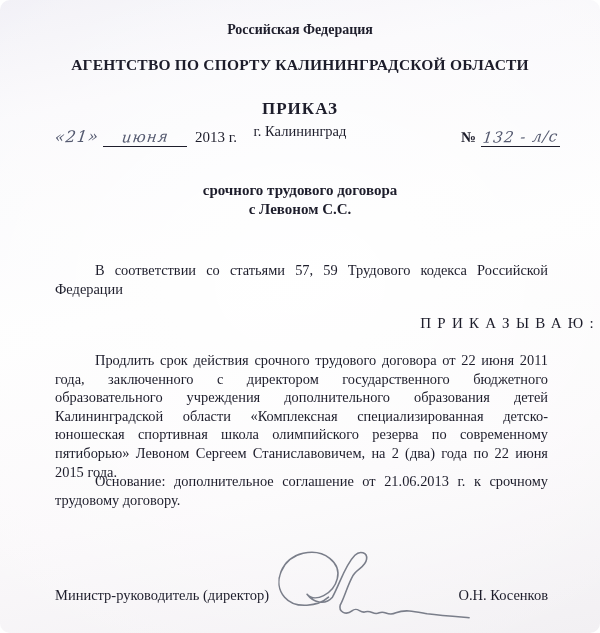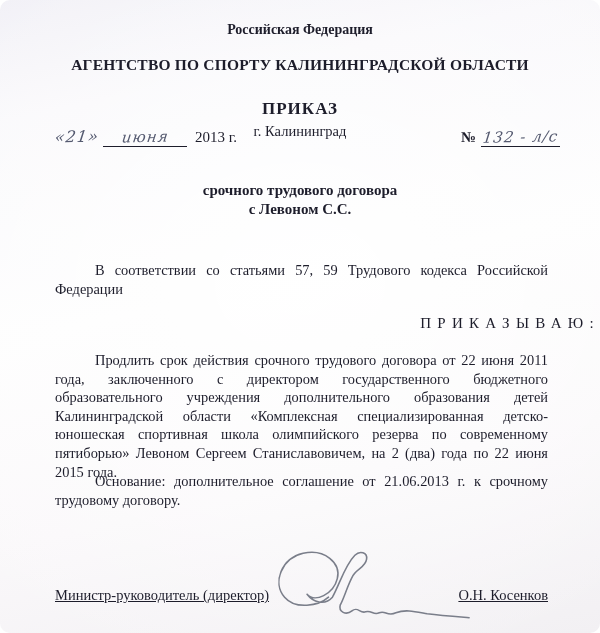--- a/index.html
+++ b/index.html
@@ -70,21 +70,20 @@
   .basis-para { top: 472px; }
 
   .signature-svg {
     position: absolute; left: 268px; top: 543px;
     width: 205px; height: 84px;
   }
   .sign-row {
     position: absolute; top: 587px; left: 55px; right: 52px;
     display: flex; justify-content: space-between; align-items: flex-end;
     font-size: 14.5px;
-    text-decoration: underline;
   }
 </style>
 </head>
 <body>
 
 <div class="page">
 
   <div class="header">
     <div class="h-country">Российская Федерация</div>
     <div class="h-agency">АГЕНТСТВО ПО СПОРТУ КАЛИНИНГРАДСКОЙ ОБЛАСТИ</div>

